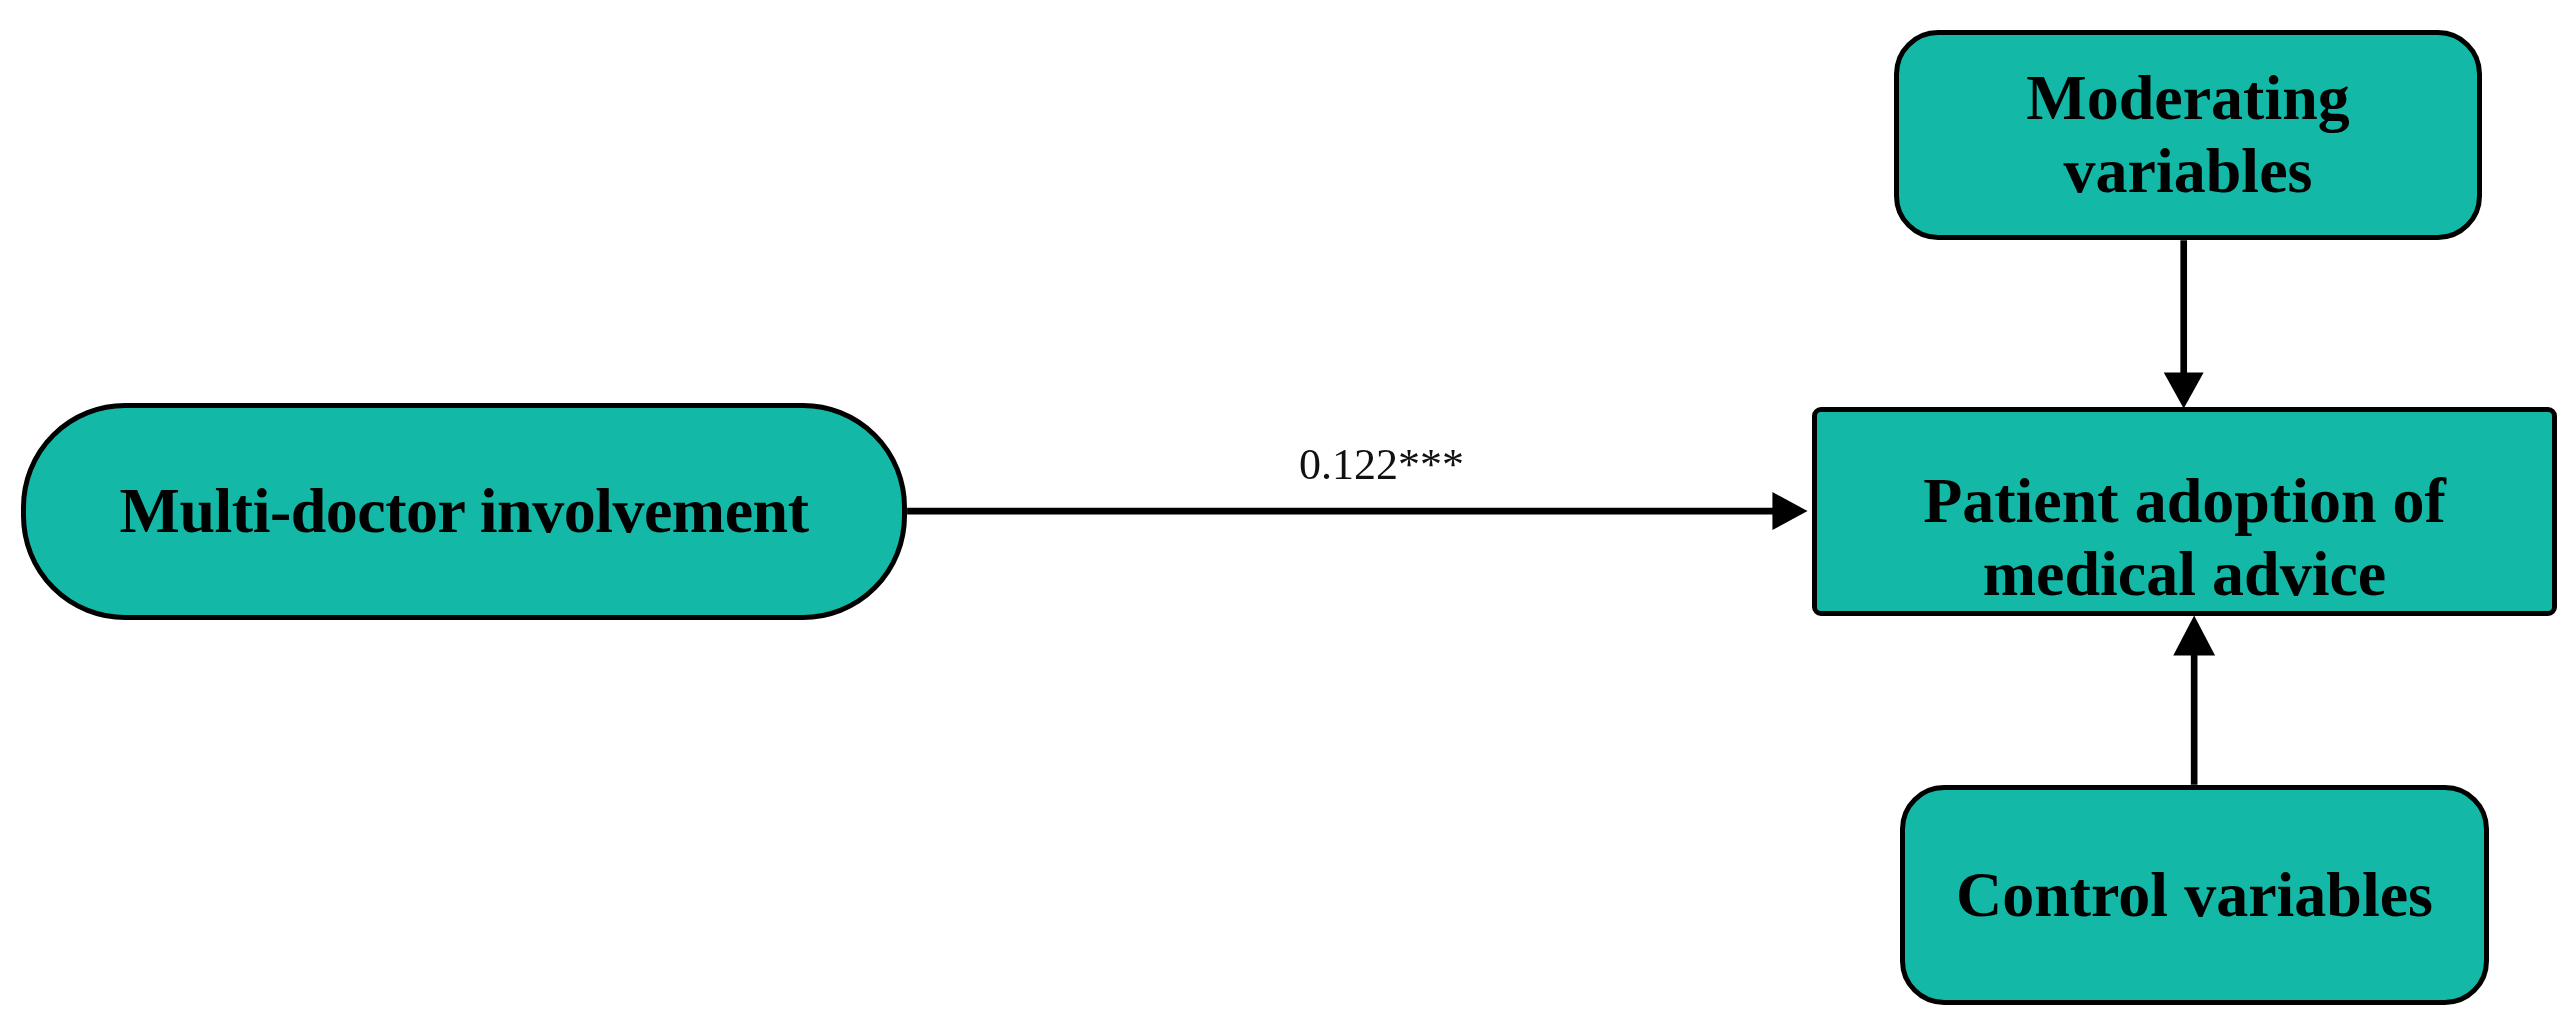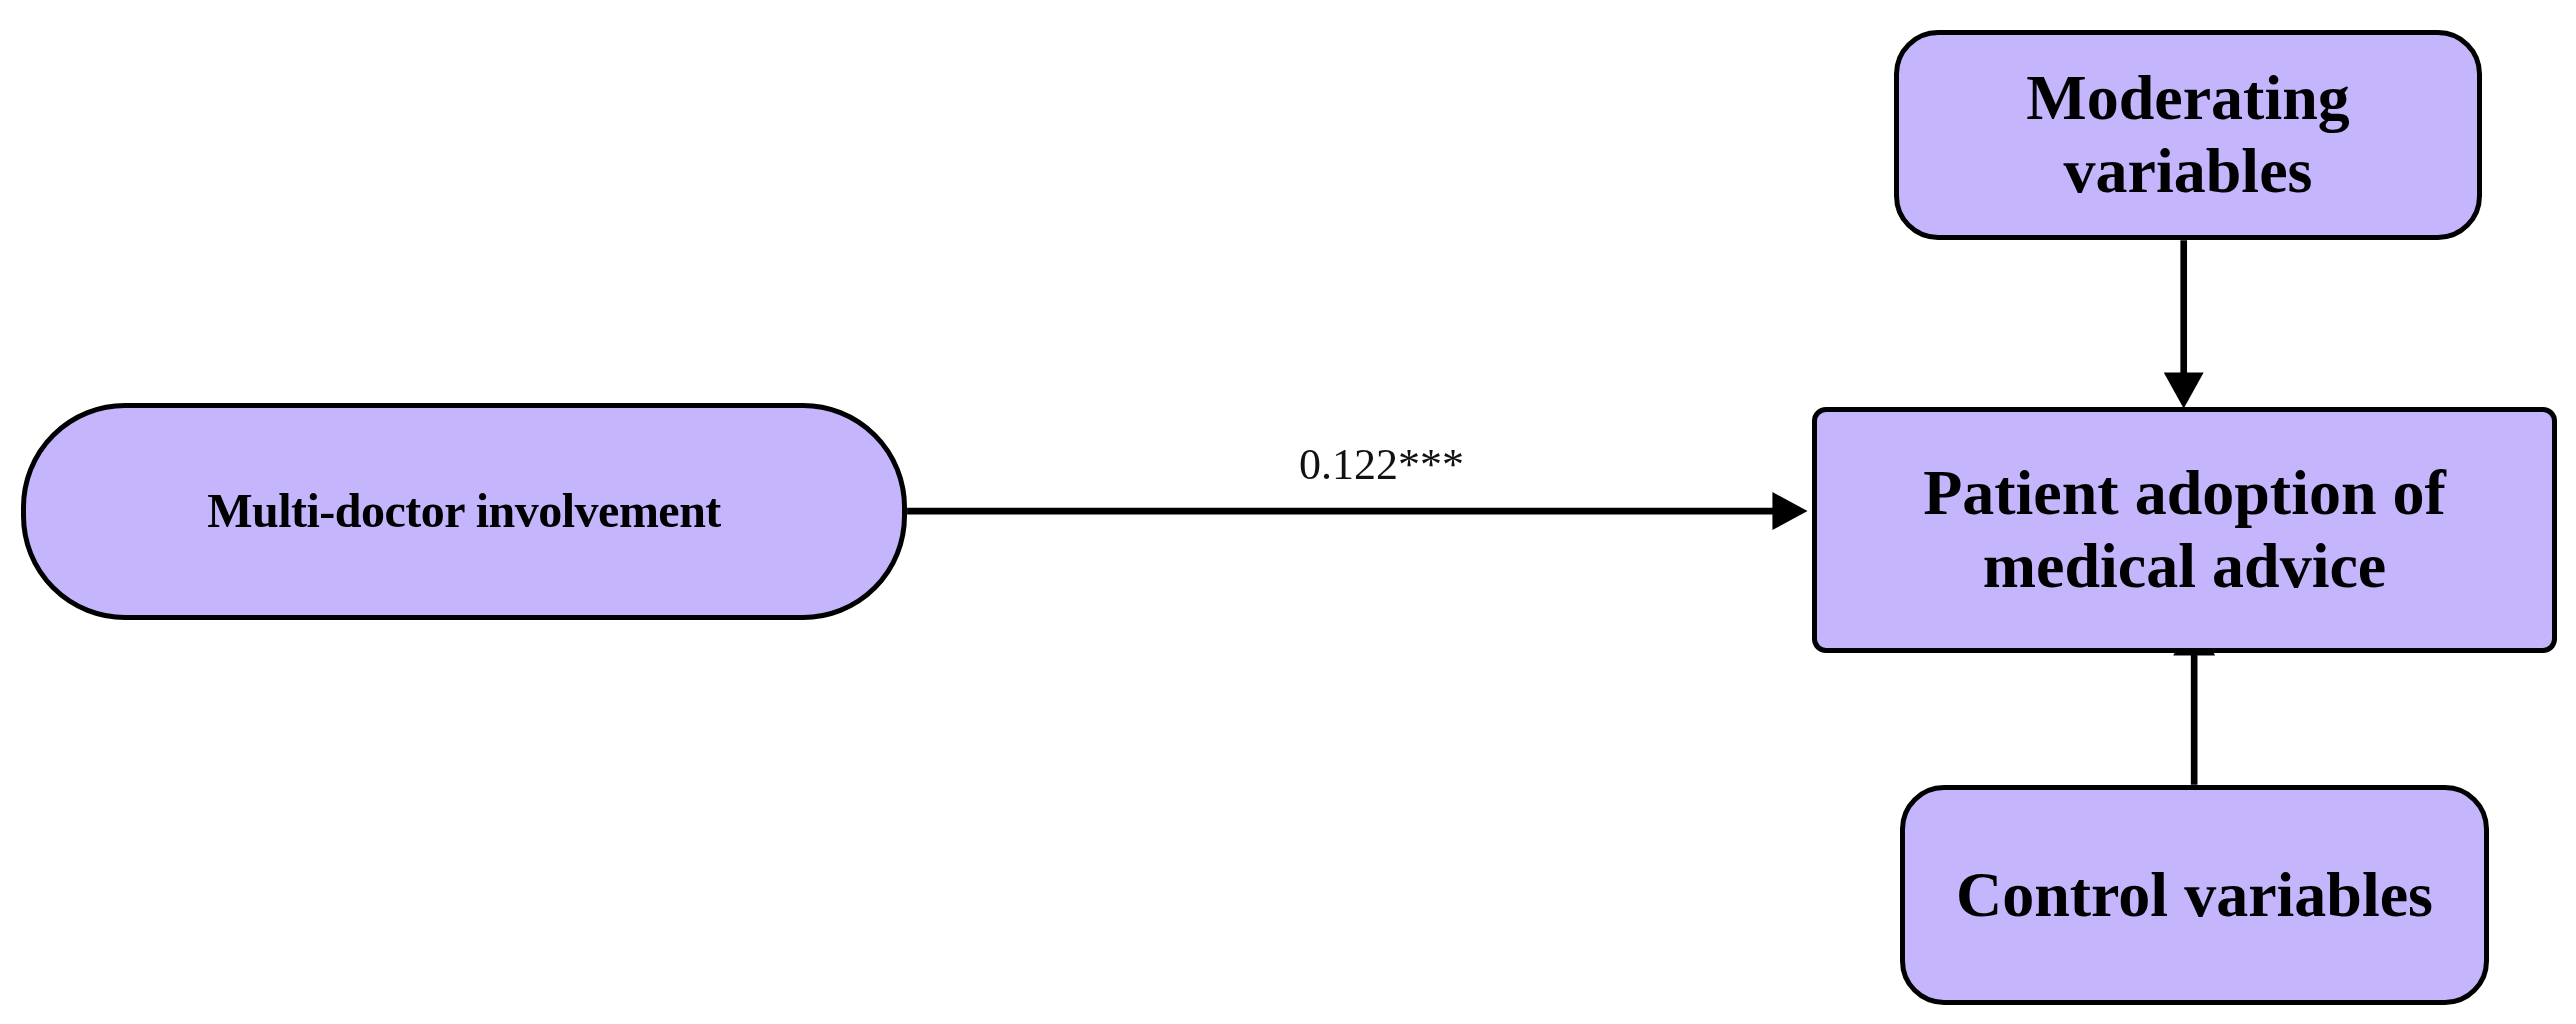--- a/index.html
+++ b/index.html
@@ -12,42 +12,43 @@
     width: 2576px;
     height: 1025px;
     background: #ffffff;
     overflow: hidden;
     font-family: "Liberation Serif", "DejaVu Serif", serif;
   }
   .node {
     position: absolute;
     box-sizing: border-box;
     border: 5.7px solid #000000;
-    background: #c4b5fd;
+    background: #14b8a6;
     display: flex;
     align-items: center;
     justify-content: center;
     text-align: center;
     font-weight: bold;
     color: #000000;
     line-height: 1.14;
   }
   
   #node-predictor {
     left: 21px;  top: 403px;
     width: 886px; height: 217px;
     border-radius: 104px;
-    font-size: 48px;
+    font-size: 64px;
     letter-spacing: -0.5px;
   }
   #node-outcome {
     left: 1812px; top: 407px;
-    width: 745px; height: 246px;
-    border-radius: 14px;
+    width: 745px; height: 209px;
+    border-radius: 9px;
     font-size: 64px;
+    align-items: flex-end;
   }
   #node-moderator {
     left: 1894px; top: 30px;
     width: 588px; height: 210px;
     border-radius: 44px;
     font-size: 64px;
   }
   #node-control {
     left: 1900px; top: 785px;
     width: 589px; height: 220px;

